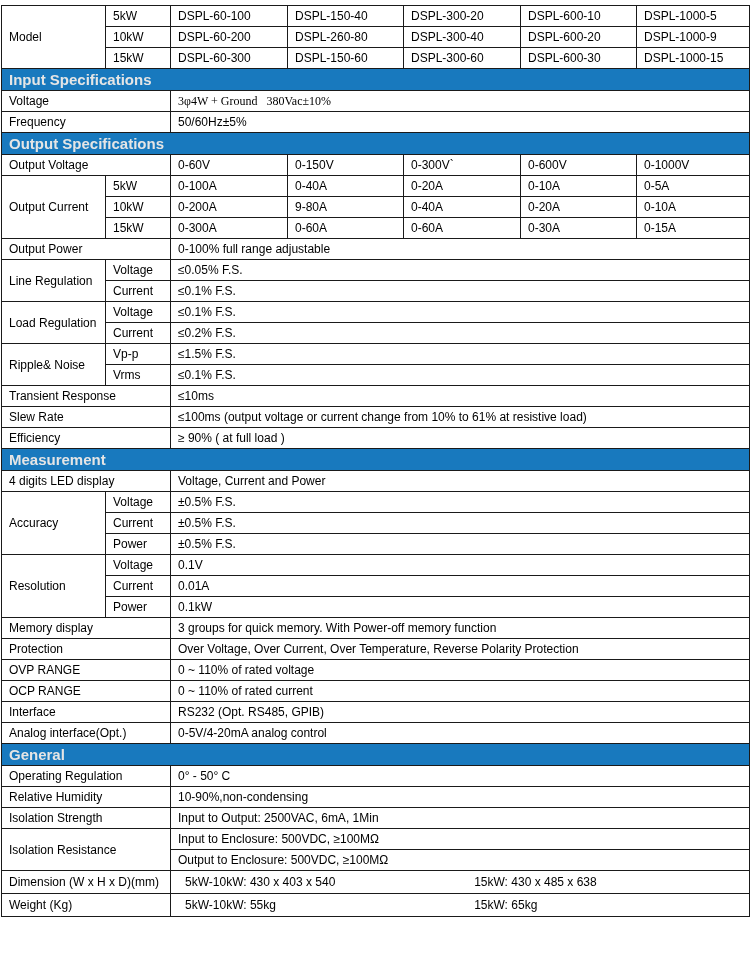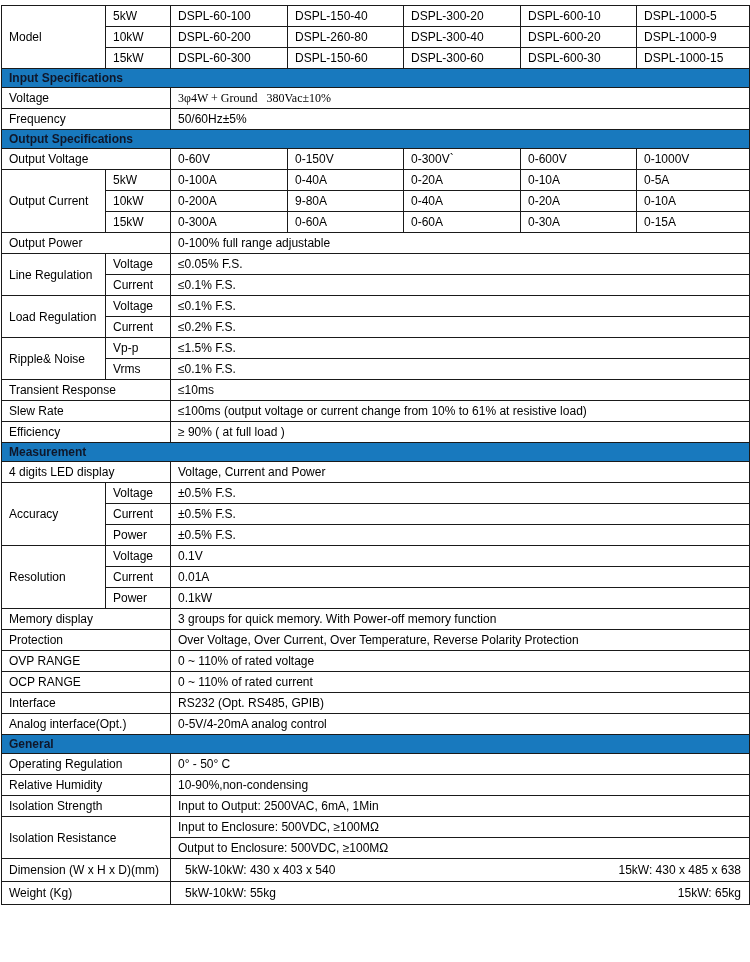--- a/index.html
+++ b/index.html
@@ -21,35 +21,35 @@
     border: 1px solid var(--border, #1a1a1a);
     padding: 2px 4px 2px 7px;
     height: 21px;
     overflow: hidden;
     white-space: nowrap;
     vertical-align: middle;
     background: #fff;
   }
   table.spec td.section {
     background: var(--header-bg, #1879BE);
-    color: #0f172a;
+    color: #e5e5e5;
     font-weight: bold;
     height: 18px;
-    font-size: 12px;
+    font-size: 15px;
   }
   td.split { padding: 0; }
   td.split .half {
     display: inline-block;
     vertical-align: middle;
     padding: 2px 4px 2px 7px;
     white-space: nowrap;
     overflow: hidden;
   }
   td.split .half.first { width: 51%; }
-  td.split .half.second { width: 49%; text-align: right; }
+  td.split .half.second { width: 49%; }
   .pre { white-space: pre-wrap; font-family: Liberation Serif, serif; }
 </style>
 </head>
 <body>
 
 <div class="sheet">
   <table class="spec">
     <colgroup>
       <col style="width:104px">
         <col style="width:65px">

